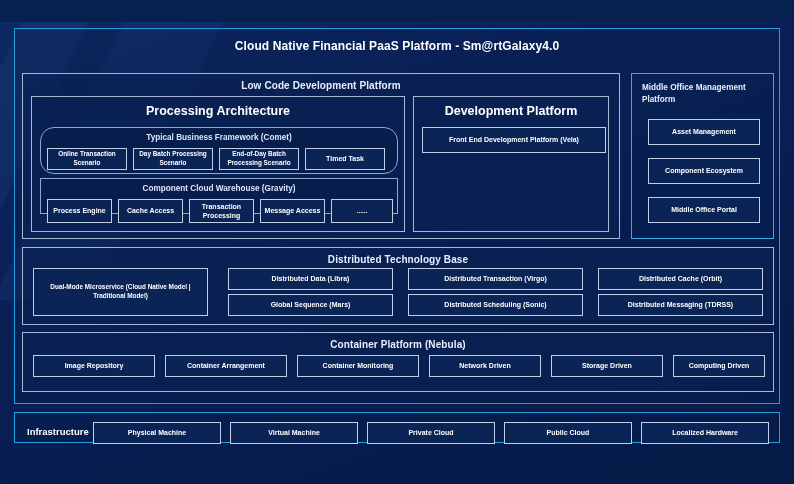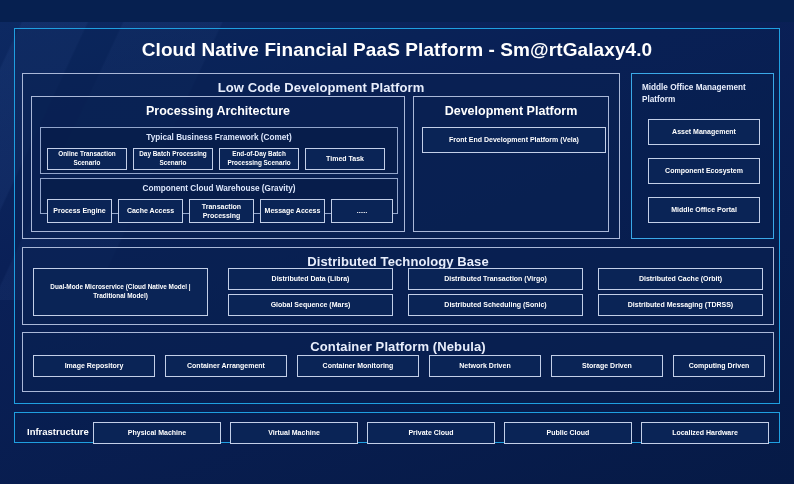--- a/index.html
+++ b/index.html
@@ -62,35 +62,35 @@
     left: 14px; top: 28px;
     width: 766px; height: 376px;
   }
 
   #page-title {
     position: absolute;
     left: 0; top: 10px;
     width: 100%;
     text-align: center;
     color: #ffffff;
-    font-size: 19px;
+    font-size: 12px;
     font-weight: bold;
     letter-spacing: 0.1px;
   }
 
   
   #lowcode-block {
     position: absolute;
     left: 7px; top: 44px;
     width: 598px; height: 166px;
   }
   .block-title {
     text-align: center;
     color: #e8eefc;
-    font-size: 13px;
+    font-size: 10px;
     font-weight: bold;
     padding-top: 6px;
     letter-spacing: 0.1px;
   }
 
   #ops-arch {
     position: absolute;
     left: 8px; top: 22px;
     width: 374px; height: 136px;
   }
@@ -190,21 +190,21 @@
 <div id="main-frame" class="cyan-frame">
 
   <div id="page-title">Cloud Native Financial PaaS Platform - Sm@rtGalaxy4.0</div>
 
   <div id="lowcode-block" class="light-frame">
     <div class="block-title">Low Code Development Platform</div>
 
     <div id="ops-arch" class="light-frame">
       <div class="sub-head">Processing Architecture</div>
 
-      <div class="inner-panel" style="left:8px; top:30px; width:358px; height:47px;">
+      <div class="inner-panel" style="left:8px; top:30px; width:358px; height:47px;border-radius:14px;">
         <div class="panel-title">Typical Business Framework (Comet)</div>
         <div class="box" style="left:6px; top:20px; width:80px; height:22px;">Online Transaction Scenario</div>
         <div class="box" style="left:92px; top:20px; width:80px; height:22px;">Day Batch Processing Scenario</div>
         <div class="box" style="left:178px; top:20px; width:80px; height:22px;">End-of-Day Batch Processing Scenario</div>
         <div class="box md" style="left:264px; top:20px; width:80px; height:22px;">Timed Task</div>
       </div>
 
       <div class="inner-panel" style="left:8px; top:81px; width:358px; height:36px;">
         <div class="panel-title">Component Cloud Warehouse (Gravity)</div>
         <div class="box md" style="left:6px; top:20px; width:65px; height:24px;">Process Engine</div>

